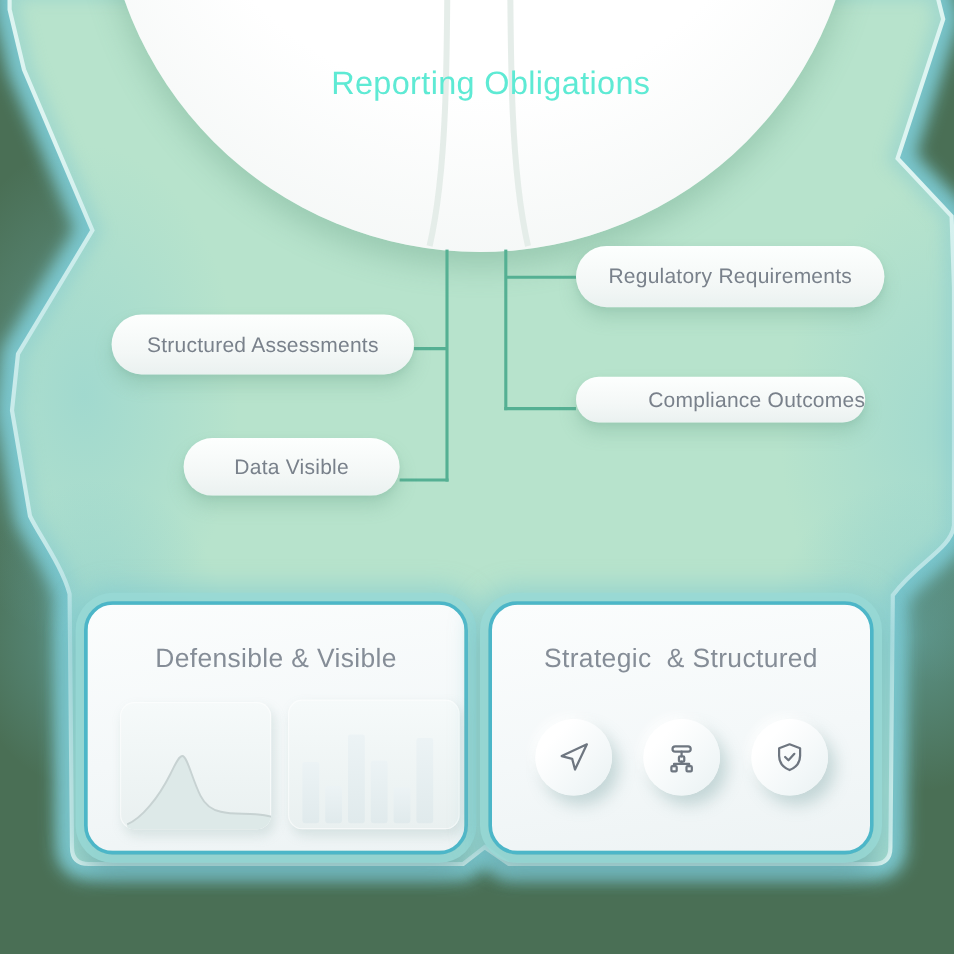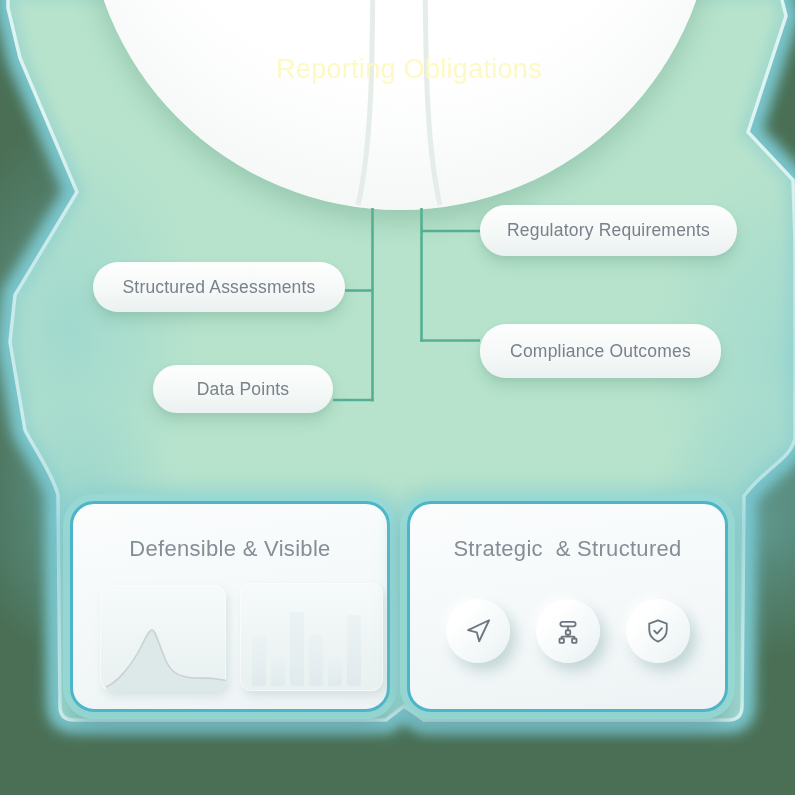--- a/index.html
+++ b/index.html
@@ -29,39 +29,39 @@
     background:radial-gradient(closest-side,rgba(116,196,205,.42),rgba(116,196,205,0));}
 
   
   .main-circle{
     left:86px;top:-418px;width:628px;height:628px;border-radius:50%;
     background:radial-gradient(circle at 50% 38%, #ffffff 52%, #f4f7f6 82%, #eef2f1 100%);
     box-shadow:0 12px 26px rgba(90,150,120,.33);
   }
   .page-title{
     left:409px;top:54px;transform:translateX(-50%);
-    font-size:27px;color:#fef9c3;letter-spacing:.3px;white-space:nowrap;
+    font-size:27px;color:#5eead4;letter-spacing:.3px;white-space:nowrap;
   }
 
   
   #connector-svg{position:absolute;inset:0;pointer-events:none;}
   #connector-svg line{stroke:#55b093;stroke-width:2.6;}
 
   
   .pill{
     position:absolute;display:flex;align-items:center;justify-content:center;
     border-radius:26px;color:#79818b;font-size:17.5px;letter-spacing:.2px;
     background:linear-gradient(180deg,#fdfffe 0%,#f3f7f6 65%,#eaf1f0 100%);
     box-shadow:0 9px 14px rgba(105,160,135,.28), 0 2px 4px rgba(120,170,150,.18);
     white-space:nowrap;
   }
   .pill-materiality{left:93px;top:262px;width:252px;height:50px;}
   .pill-datapoints{left:153px;top:365px;width:180px;height:48px;}
   .pill-regulatory{left:480px;top:205px;width:257px;height:51px;}
-  .pill-compliance{left:480px;top:324px;width:241px;height:54px;}
+  .pill-compliance{left:480px;top:314px;width:241px;height:38px;justify-content:flex-end;}
 
   
   .card{
     position:absolute;top:501px;height:211px;border-radius:24px;box-sizing:border-box;
     border:3px solid #4cb6c8;
     background:linear-gradient(172deg,#fbfdfd 0%,#f4f8f9 55%,#edf3f4 100%);
     box-shadow:0 0 0 7px rgba(152,217,214,.8), 0 0 18px 13px rgba(127,202,208,.55),
                0 14px 18px rgba(45,75,75,.38);
   }
   .card-left{left:70px;width:320px;}
@@ -140,21 +140,21 @@
     <line x1="333" y1="400" x2="373.8" y2="400"></line>
     <line x1="421.5" y1="208" x2="421.5" y2="341.8"></line>
     <line x1="421.5" y1="231" x2="480" y2="231"></line>
     <line x1="420.2" y1="340.5" x2="480" y2="340.5"></line>
   </svg>
 
   <div class="pill pill-materiality">
     <span>Structured Assessments</span>
   </div>
   <div class="pill pill-datapoints">
-    <span>Data Points</span>
+    <span>Data Visible</span>
   </div>
   <div class="pill pill-regulatory">
     <span>Regulatory Requirements</span>
   </div>
   <div class="pill pill-compliance">
     <span>Compliance Outcomes</span>
   </div>
 
   <div class="card card-left">
     <div class="card-title">Defensible &amp; Visible</div>

